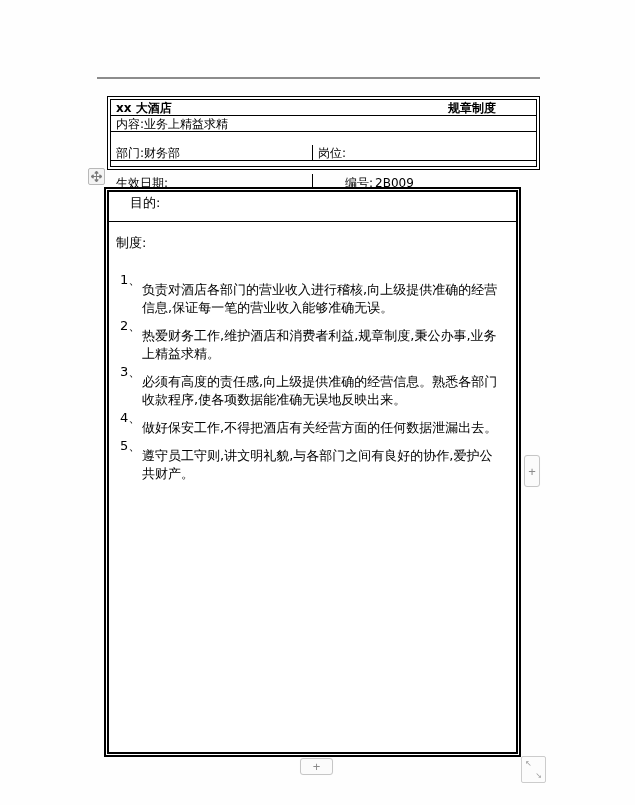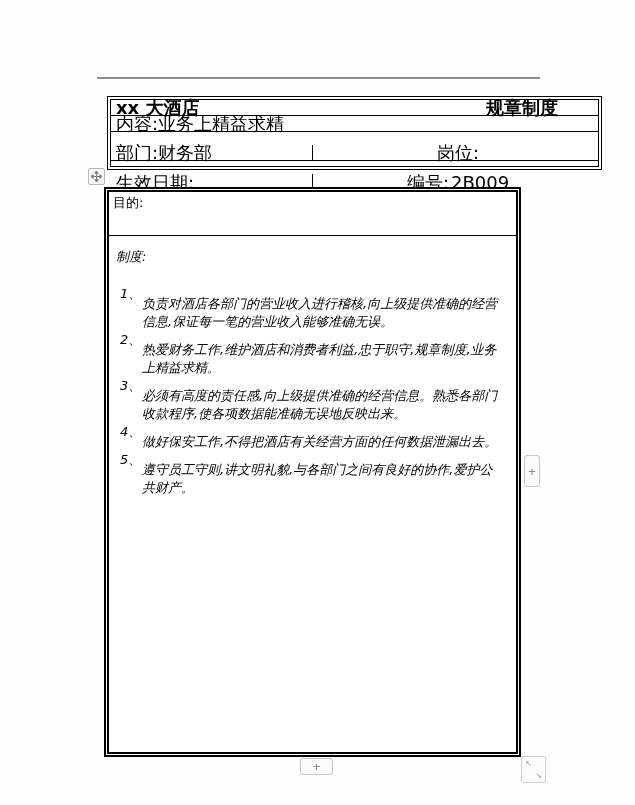--- a/index.html
+++ b/index.html
@@ -13,36 +13,36 @@
   .canvas { position: relative; width: 635px; height: 805px; background: #fefefe; }
 
   
   .top-rule {
     position: absolute; left: 97px; top: 77px; width: 443px; height: 2px;
     background: #8c8c8c;
   }
 
   
   .header-table {
-    position: absolute; left: 107px; top: 96px; width: 495px; height: 74px;
+    position: absolute; left: 107px; top: 96px; width: 433px; height: 74px;
     border: 4px double #000; background: #fff;
-    font-size: 18px; line-height: 16px;
+    font-size: 12px; line-height: 16px;
   }
   .ht-row { height: 16px; border-bottom: 1px solid #000; display: flex; align-items: center; }
-  .ht-row:last-child { border-bottom: none; height: 17px; }
+  .ht-row:last-child { border-bottom: none; height: 17px; gap: 27px; }
   .ht-row1 { font-weight: bold; justify-content: space-between; }
   .ht-row1 .left-cell-text { padding-left: 5px; }
   .ht-row1 .right-cell-text { padding-right: 40px; }
   .ht-single { padding-left: 5px; }
   .ht-split { display: flex; align-items: stretch; margin-top: 13px; }
   .ht-cell-left {
     width: 202px; flex: 0 0 202px; border-right: 1px solid #000;
     display: flex; align-items: center; padding-left: 5px;
   }
-  .ht-cell-right { flex: 1; display: flex; align-items: center; padding-left: 5px; justify-content: center; }
+  .ht-cell-right { flex: 1; display: flex; align-items: center; padding-left: 5px; }
   .spell-error {
     text-decoration: underline wavy #e01010;
     text-decoration-thickness: 1px;
     text-underline-offset: 3px;
     margin-left: 2px;
   }
 
   
   .move-handle {
     position: absolute; left: 88px; top: 168px; width: 17px; height: 17px;
@@ -51,24 +51,24 @@
     cursor: move;
   }
 
   
   .main-box {
     position: absolute; left: 104px; top: 187px; width: 417px; height: 570px;
     border: 5px double #000; background: #fff;
     font-size: 13px;
   }
   .purpose-row {
-    height: 44px; border-bottom: 1px solid #000;
-    padding: 3px 0 0 4px; line-height: 16px;
+    height: 30px; border-bottom: 1px solid #000;
+    padding: 3px 0 0 21px; line-height: 16px;
   }
-  .system-row { padding: 13px 6px 0 7px; font-style: italic; }
+  .system-row { padding: 13px 6px 0 7px; }
   .system-label { line-height: 16px; }
   .doc-title {
     margin-top: 10px; text-align: center;
     letter-spacing: 2px; line-height: 16px;
   }
   .rules-list {
     list-style: none;
     margin-top: 20px;
     padding: 0 6px 0 4px;
   }
@@ -149,21 +149,21 @@
     </div>
     <div class="system-row">
       <div class="system-label">制度:</div>
       <ol class="rules-list" id="rules-list">
           <li class="rule-item">
             <span class="rule-num">1、</span>
             <span class="rule-text">负责对酒店各部门的营业收入进行稽核,向上级提供准确的经营信息,保证每一笔的营业收入能够准确无误。</span>
           </li>
           <li class="rule-item">
             <span class="rule-num">2、</span>
-            <span class="rule-text">热爱财务工作,维护酒店和消费者利益,忠于职守,规章制度,业务上精益求精。</span>
+            <span class="rule-text">热爱财务工作,维护酒店和消费者利益,规章制度,秉公办事,业务上精益求精。</span>
           </li>
           <li class="rule-item">
             <span class="rule-num">3、</span>
             <span class="rule-text">必须有高度的责任感,向上级提供准确的经营信息。熟悉各部门收款程序,使各项数据能准确无误地反映出来。</span>
           </li>
           <li class="rule-item">
             <span class="rule-num">4、</span>
             <span class="rule-text">做好保安工作,不得把酒店有关经营方面的任何数据泄漏出去。</span>
           </li>
           <li class="rule-item">

